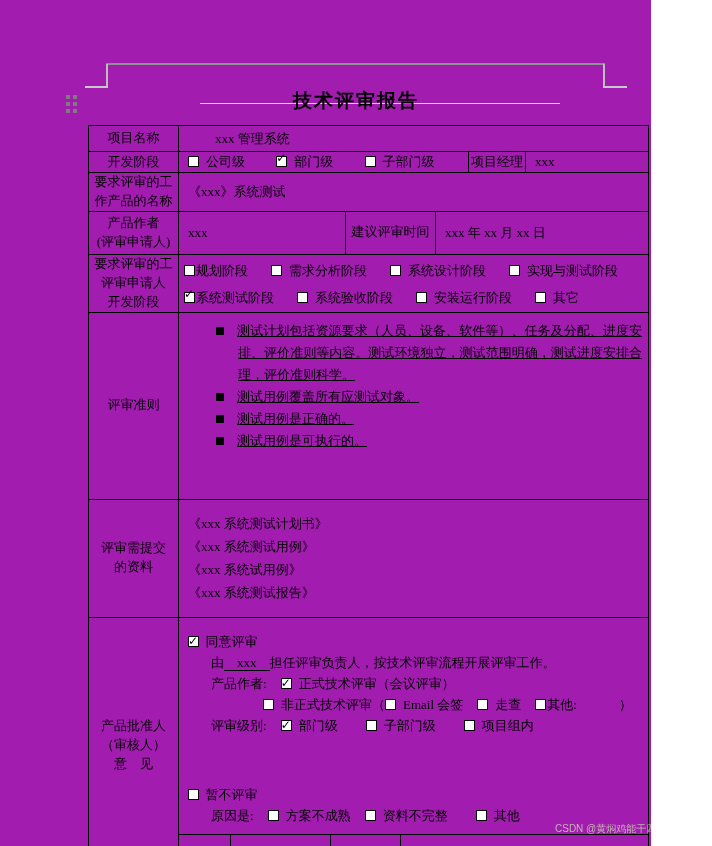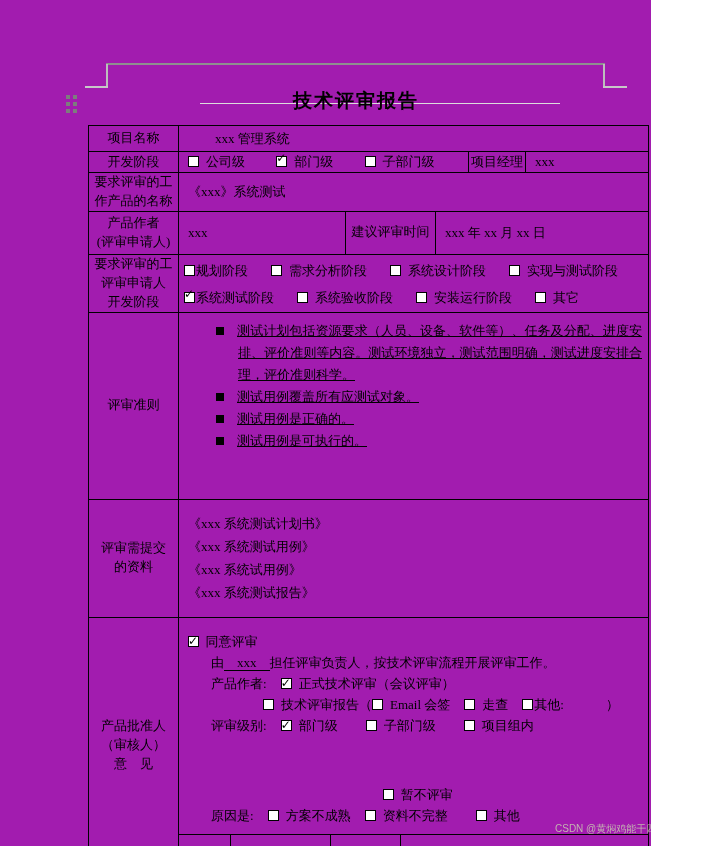--- a/index.html
+++ b/index.html
@@ -51,21 +51,21 @@
   .mats { padding-left:9px; line-height:23px; }
   
   .appr { vertical-align:top; padding-top:13px; line-height:21px;margin-top:20px; }
   .appr .ln { white-space:nowrap; }
   .i1 { padding-left:9px; }
   .i2 { padding-left:32px; }
   .i3 { padding-left:84px; }
   .uline { border-bottom:1px solid #000; padding:0 13px; }
   .gap14 { margin-right:14px; }
   .gap28 { margin-right:28px; }
-  .mt48 { margin-top:48px;text-align:center; }
+  .mt48 { margin-top:48px; }
   
   .wm { position:absolute; left:555px; top:822px; font-size:10px; color:#c3b4b1;
         font-family:"Liberation Sans","DejaVu Sans",sans-serif; white-space:nowrap; }
 </style>
 </head>
 <body>
 
 <div id="page">
 
   <div class="mk mk-main"></div>
@@ -182,21 +182,21 @@
     <tr style="height:217px">
       <td class="lbl" rowspan="2">
         <div>产品批准人</div>
         <div>（审核人）</div>
         <div>意　见</div>
       </td>
       <td colspan="8" class="appr">
         <div class="ln i1"><span class="cb checked"></span>&nbsp;&nbsp;<span>同意评审</span></div>
         <div class="ln i2"><span>由</span><span class="uline">xxx</span><span>担任评审负责人，按技术评审流程开展评审工作。</span></div>
         <div class="ln i2"><span class="gap14">产品作者:</span><span class="opt"><span class="cb checked"></span><span>正式技术评审（会议评审）</span></span></div>
-        <div class="ln i3"><span class="opt"><span class="cb"></span><span>技术评审报告（</span></span><span class="opt gap14"><span class="cb"></span><span>Email 会签</span></span><span class="opt gap14"><span class="cb"></span><span>走查</span></span><span class="opt tight"><span class="cb"></span><span>其他:</span></span><span style="margin-left:42px">）</span></div>
+        <div class="ln i3"><span class="opt"><span class="cb"></span><span>非正式技术评审（</span></span><span class="opt gap14"><span class="cb"></span><span>Email 会签</span></span><span class="opt gap14"><span class="cb"></span><span>走查</span></span><span class="opt tight"><span class="cb"></span><span>其他:</span></span><span style="margin-left:42px">）</span></div>
         <div class="ln i2"><span class="gap14">评审级别:</span><span class="opt gap28"><span class="cb checked"></span><span>部门级</span></span><span class="opt gap28"><span class="cb"></span><span>子部门级</span></span><span class="opt"><span class="cb"></span><span>项目组内</span></span></div>
         <div class="ln i1 mt48"><span class="cb"></span>&nbsp;&nbsp;<span>暂不评审</span></div>
         <div class="ln i2"><span class="gap14">原因是:</span><span class="opt gap14"><span class="cb"></span><span>方案不成熟</span></span><span class="opt gap28"><span class="cb"></span><span>资料不完整</span></span><span class="opt"><span class="cb"></span><span>其他</span></span></div>
       </td>
     </tr>
 
     <tr style="height:40px">
       <td class="lbl">签　字</td>
       <td class="lbl"></td>
       <td colspan="2" class="lbl">日　期</td>

